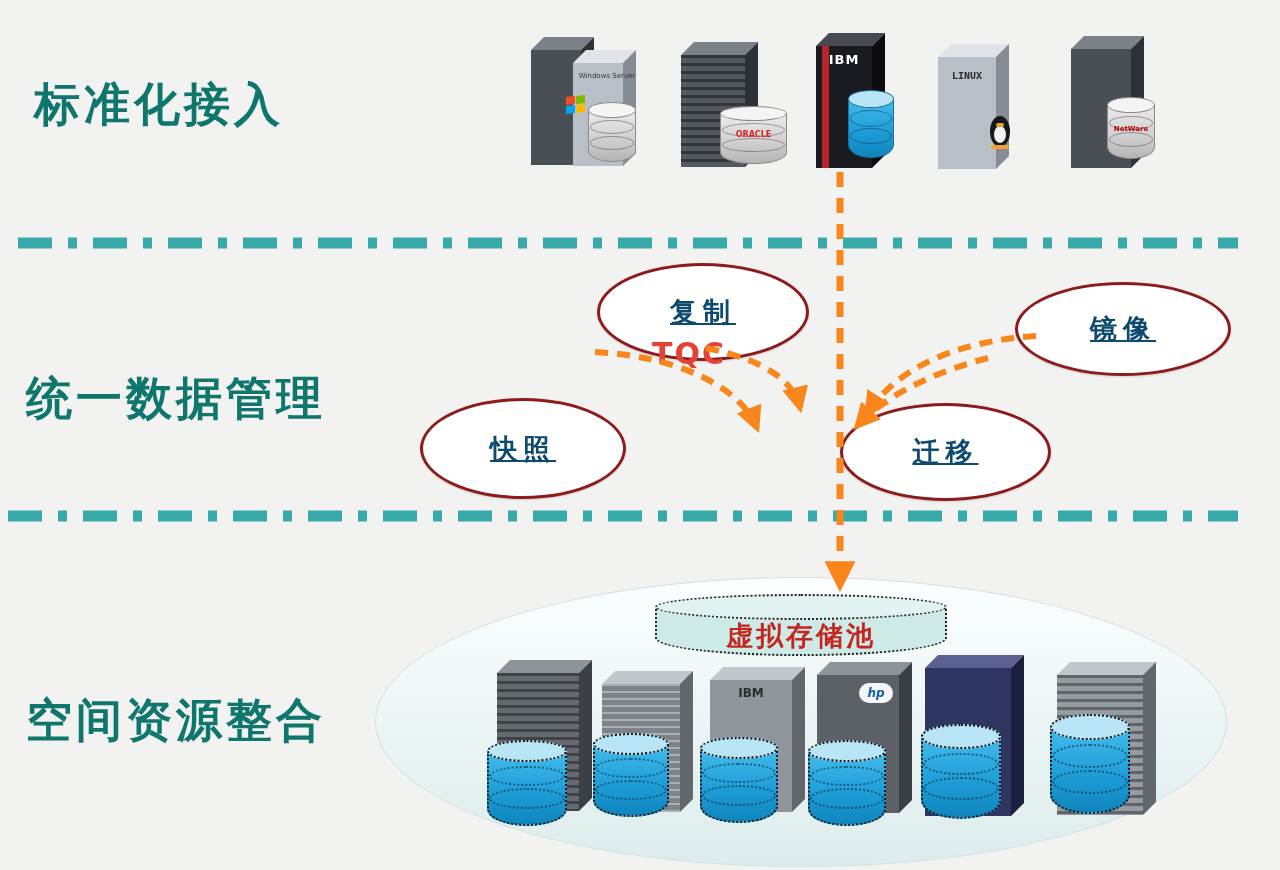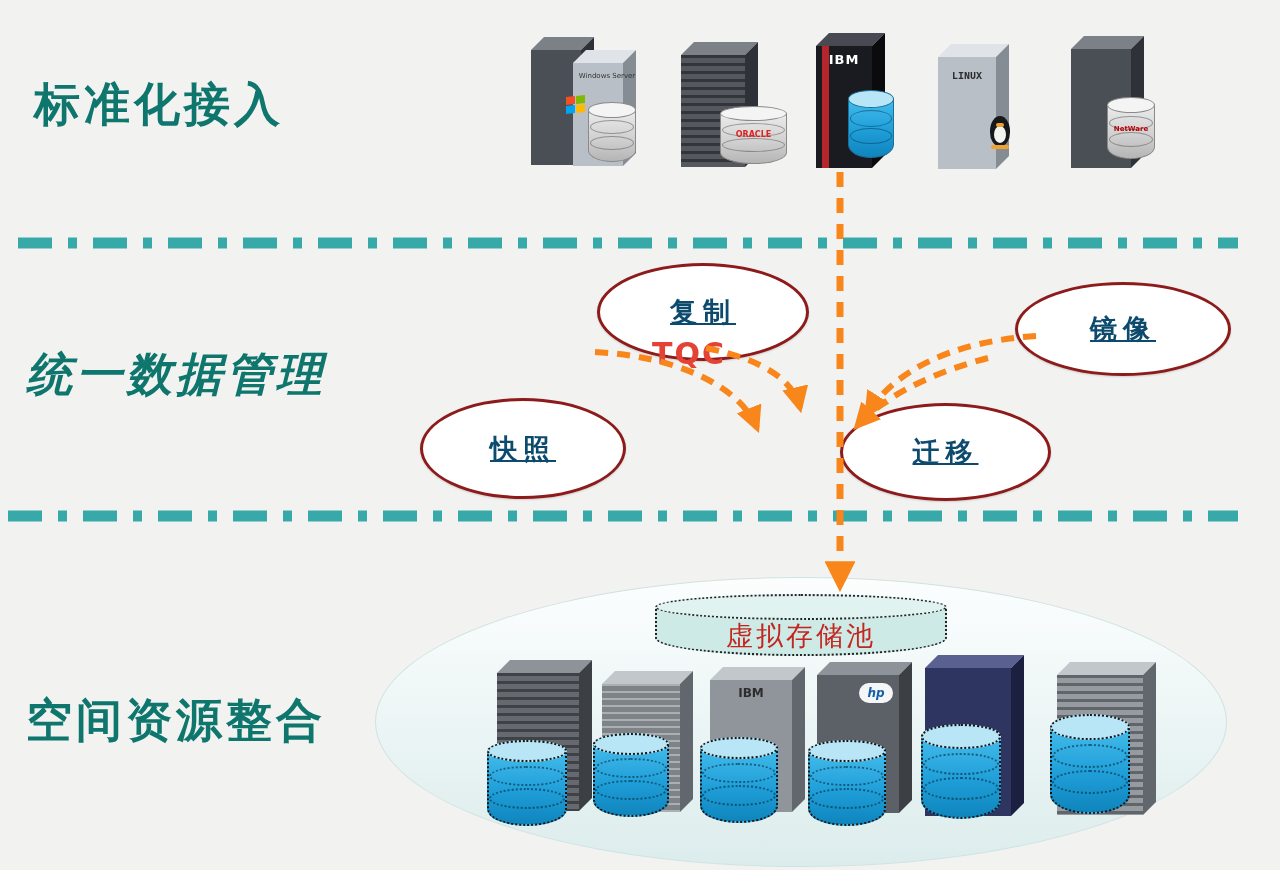--- a/index.html
+++ b/index.html
@@ -5,21 +5,21 @@
   html,body{margin:0;padding:0;background:#e9e9e7;}
   .stage{position:relative;width:1280px;height:870px;background:#f2f2f0;overflow:hidden;
          font-family:"DejaVu Sans","Liberation Sans",sans-serif;}
   svg.overlay{position:absolute;left:0;top:0;pointer-events:none;}
   #sep-svg{z-index:1;}
   #arrow-svg{z-index:7;}
 
   
   .layer-label{position:absolute;font-weight:bold;color:#0f766e;font-size:46px;letter-spacing:4px;z-index:2;}
   #lbl-access{left:34px;top:74px;}
-  #lbl-management{left:26px;top:344px;font-style:italic;}
+  #lbl-management{left:26px;top:368px;}
   #lbl-integration{left:26px;top:690px;}
 
   
   .oval{position:absolute;border:3px solid #8e1b1b;border-radius:50%;background:#fff;
         display:flex;align-items:center;justify-content:center;z-index:4;
         box-shadow:0 1px 2px rgba(0,0,0,.15);}
   .oval span{color:#0c4a6e;font-weight:bold;font-size:27px;letter-spacing:6px;text-decoration:underline;}
   #oval-replicate{left:597px;top:263px;width:206px;height:92px;}
   #oval-mirror{left:1015px;top:282px;width:210px;height:88px;}
   #oval-snapshot{left:420px;top:398px;width:200px;height:95px;}
@@ -66,21 +66,21 @@
   
   .big-ellipse{position:absolute;left:375px;top:577px;width:850px;height:288px;border-radius:50%;
                background:linear-gradient(180deg,#fcfefe 0%,#eef6f6 45%,#dcecec 100%);
                border:1px solid #cfe3e2;z-index:2;}
   .pool{position:absolute;left:655px;top:594px;width:292px;height:62px;z-index:6;}
   .pool i{position:absolute;display:block;box-sizing:border-box;}
   .p-top{top:0;left:0;right:0;height:26px;border-radius:50%;background:#e0f3f0;border:2px dotted #222;}
   .p-body{top:13px;left:0;right:0;bottom:0;background:#cdeae6;border:2px dotted #222;border-top:none;
           border-radius:0 0 50% 50% / 0 0 18px 18px;}
   .p-label{position:absolute;left:0;right:0;top:24px;text-align:center;color:#c3261f;
-           font-weight:normal;font-size:27px;letter-spacing:3px;z-index:2;}
+           font-weight:bold;font-size:27px;letter-spacing:3px;z-index:2;}
 
   
   .winflag{position:absolute;left:566px;top:96px;width:20px;height:18px;z-index:6;transform:skewY(-6deg);}
   .winflag b{position:absolute;width:9px;height:8px;}
   .wf1{left:0;top:0;background:#f25022;} .wf2{left:10px;top:0;background:#7fba00;}
   .wf3{left:0;top:9px;background:#00a4ef;} .wf4{left:10px;top:9px;background:#ffb900;}
   .ws-text{position:absolute;left:552px;top:72px;width:110px;text-align:center;font-size:7px;color:#333;z-index:6;}
 
   .penguin{position:absolute;left:988px;top:116px;width:24px;height:34px;z-index:6;}
   .pg-body{position:absolute;left:2px;top:0;width:20px;height:30px;background:#17181c;border-radius:50% 50% 45% 45%;}

